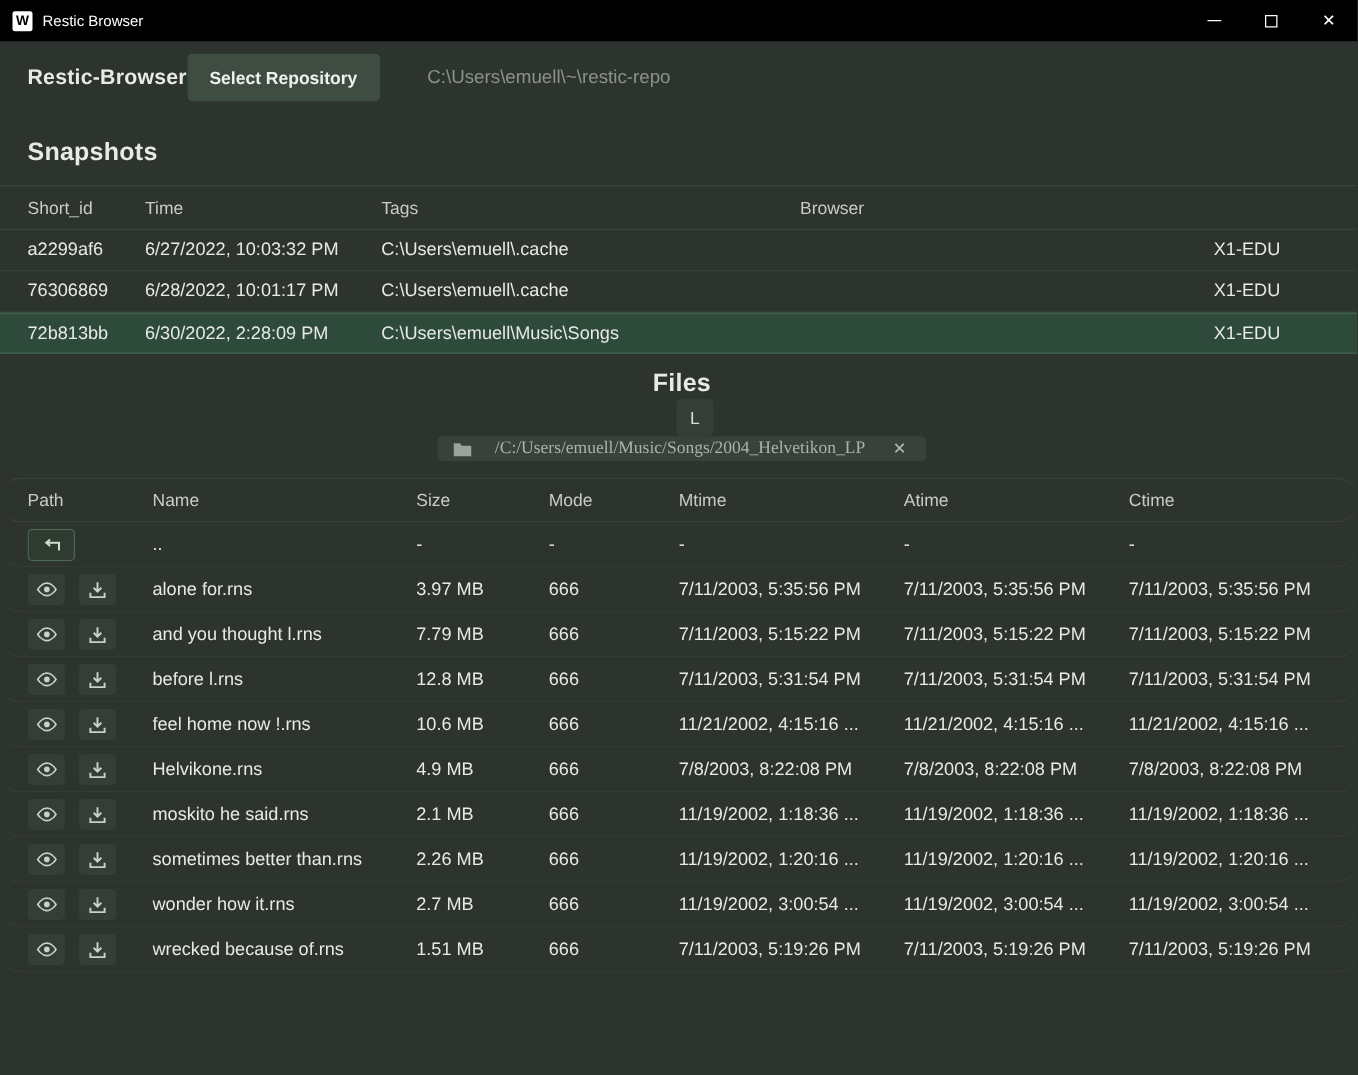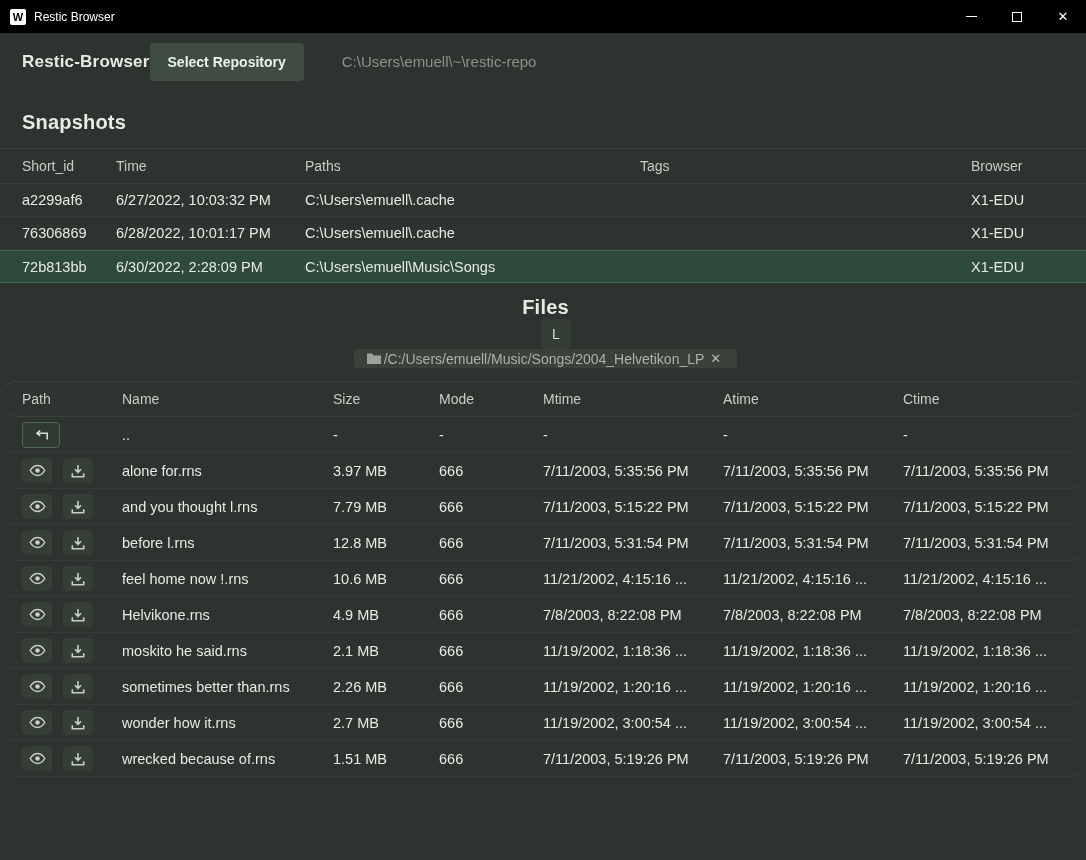--- a/index.html
+++ b/index.html
@@ -87,22 +87,23 @@
     margin-left: 21px;
     width: 30px; height: 30px;
     background: var(--icon-button, #353d37); color: #d8ddd7;
     border: none; border-radius: 4px; font-size: 14px;
   }
   .path-box {
     flex: 1; margin-left: 0; height: 34px;
     background: var(--panel, #3a413b);
     border-radius: 4px;
     display: flex; align-items: center;
-    padding: 0 12px; gap: 2px;
+    padding: 0 12px; gap: 18px;
     cursor: text;
+    font-family: Liberation Serif, serif;
   }
   .path-text { flex: 1; color: #aab2aa; font-size: 14px; white-space: nowrap; overflow: hidden; }
   .clear-btn { background: none; border: none; color: #b5bcb5; font-size: 13px; padding: 2px 4px; }
 
   
   .files-grid {
     display: grid;
     grid-template-columns: 100px 211px 106px 104px 180px 180px 1fr;
     align-items: center;
     padding: 0 22px;
@@ -154,21 +155,20 @@
   <div class="repo-path">C:\Users\emuell\~\restic-repo</div>
 </div>
 
 <div class="snapshots-title-wrap">
   <div class="section-title">Snapshots</div>
 </div>
 
 <div class="snap-grid snap-header">
   <div class="th">Short_id</div>
   <div class="th">Time</div>
-  <div class="th">Paths</div>
   <div class="th">Tags</div>
   <div class="th">Browser</div>
 </div>
 
 <div>
   <div class="snap-grid snap-row">
     <div class="td">a2299af6</div>
     <div class="td">6/27/2022, 10:03:32 PM</div>
     <div class="td">C:\Users\emuell\.cache</div>
     <div class="td"></div>

